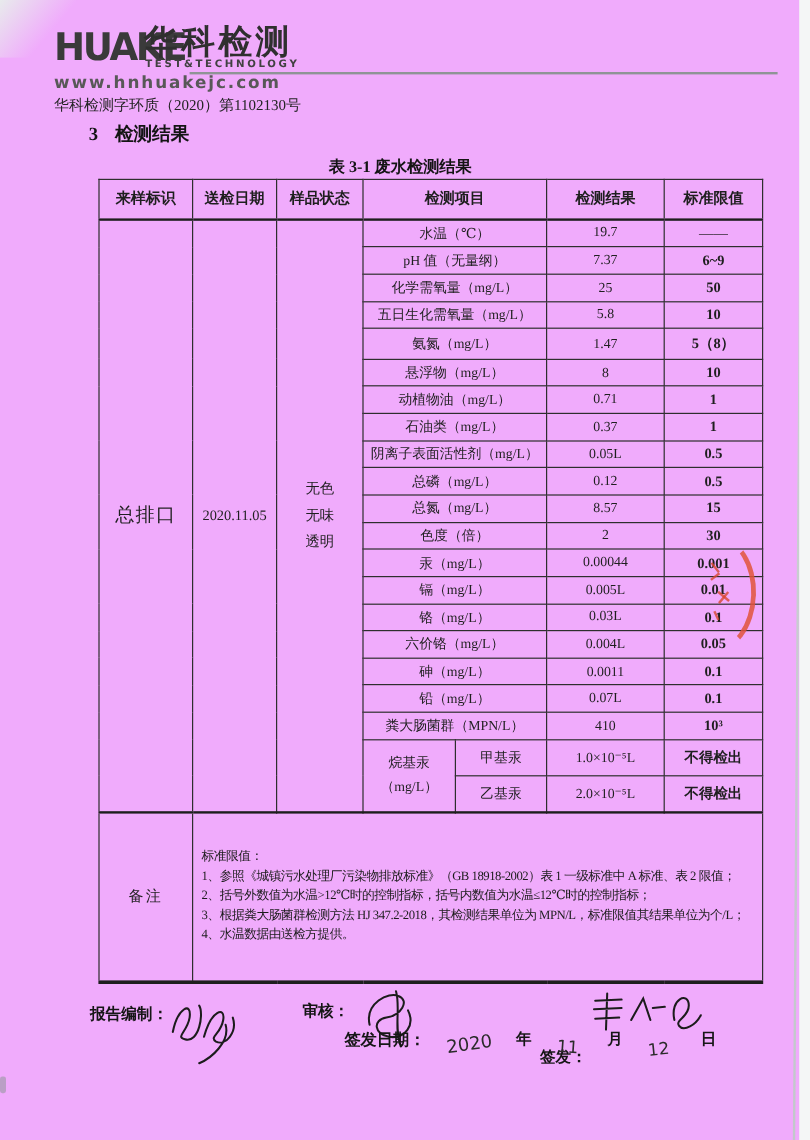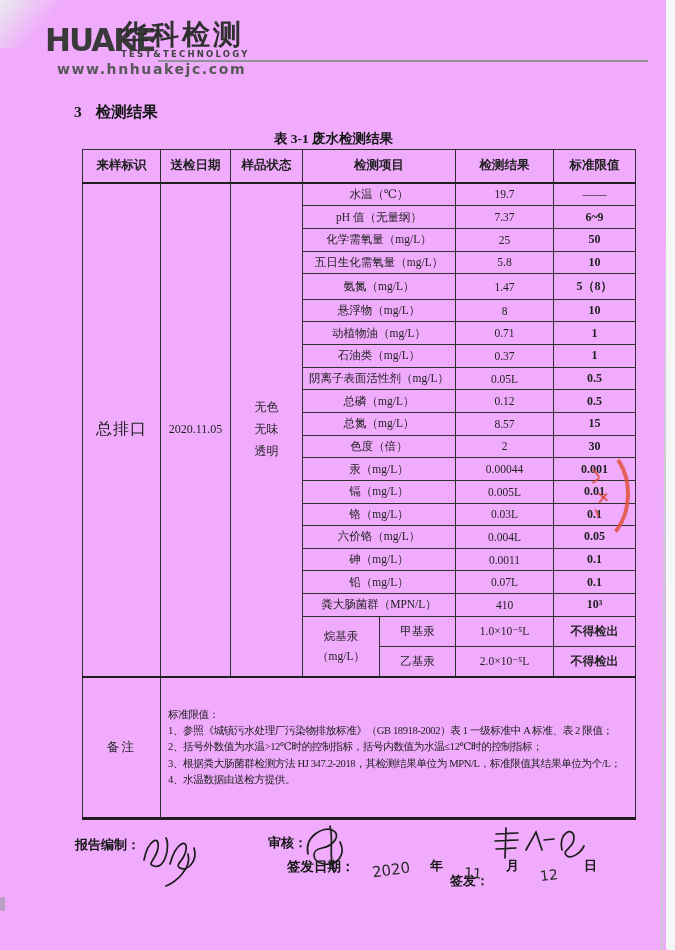--- a/index.html
+++ b/index.html
@@ -18,21 +18,21 @@
     background:#8e9598; opacity:.55; border-radius:2px; }
   
   .logo-en { position:absolute; left:45px; top:22px; font-family:"DejaVu Sans","Liberation Sans",sans-serif;
     font-weight:800; font-size:31px; letter-spacing:-2px; color:#3a3a3a; transform:scaleY(1.02); }
   .logo-cn { position:absolute; left:120px; top:16px; font-size:28px; font-weight:700;
     color:#2f2f2f; letter-spacing:3px; }
   .logo-sub { position:absolute; left:121px; top:49px; font-family:"DejaVu Sans",sans-serif;
     font-weight:700; font-size:8.5px; letter-spacing:2.2px; color:#414141; }
   .header-rule { position:absolute; left:158px; top:60px; width:490px; height:2px; background:#8f9496; }
   .website { position:absolute; left:45px; top:61px; font-family:"DejaVu Sans",sans-serif;
-    font-weight:700; font-size:14px; letter-spacing:1.6px; color:#585858;margin-left:12px; }
+    font-weight:700; font-size:14px; letter-spacing:1.6px; color:#585858; }
   .doc-number { position:absolute; left:45px; top:80px; font-size:12.5px; color:#242424; }
   .section-title { position:absolute; left:74px; top:102px; font-size:15.5px; font-weight:700; color:#141414; }
   .section-title .no { margin-right:14px; }
   .table-title { position:absolute; left:57px; top:130px; width:553px; text-align:center;
     font-size:13.5px; font-weight:700; color:#141414; }
   
   table.report { position:absolute; left:57px; top:149px; width:553px; height:671px;
     border-collapse:collapse; table-layout:fixed;
     border:1.5px solid #1e1e1e; border-bottom-width:3px;margin-left:25px; }
   table.report td { border:1px solid #2e2e2e; text-align:center; vertical-align:middle;
@@ -81,20 +81,21 @@
   <div class="fold-tl"></div>
   <div class="scan-edge"></div>
   <div class="scan-outside"></div>
   <div class="smudge"></div>
 
   <div class="logo-en">HUAKE</div>
   <div class="logo-cn">华科检测</div>
   <div class="logo-sub">TEST&amp;TECHNOLOGY</div>
   <div class="header-rule"></div>
   <div class="website">www.hnhuakejc.com</div>
+  <div class="doc-number">华科检测字环质（2020）第1102130号</div>
   <div class="section-title">
     <span class="no">3</span><span>检测结果</span>
   </div>
   <div class="table-title">表 3-1  废水检测结果</div>
 
   <table class="report">
     <colgroup>
       <col style="width:78px">
         <col style="width:70px">
         <col style="width:72px">
@@ -248,21 +249,21 @@
     <div class="seal-mark m3"></div>
     <div class="seal-mark m4"></div>
     <div class="seal-mark m5"></div>
   </div>
 
   <div class="sig-label" style="left:75px; top:836px;">报告编制：</div>
   <svg class="sig-svg" style="left:136px; top:824px;" width="80" height="64" viewBox="0 0 80 64">
     <path d="M8 36 C12 16 24 10 22 24 C20 36 10 40 18 42 C30 46 34 20 30 14 M34 40 C40 18 52 14 50 26 C48 38 38 40 44 44 C52 48 62 36 58 24 M52 30 C56 44 40 58 30 62"></path>
   </svg>
 
-  <div class="sig-label" style="left:268px; top:834px;">审核：</div>
+  <div class="sig-label" style="left:252px; top:834px;">审核：</div>
   <svg class="sig-svg" style="left:294px; top:820px;" width="62" height="56" viewBox="0 0 62 56">
     <path d="M14 34 C10 16 30 6 38 10 C48 14 40 26 28 28 C16 30 18 42 30 44 C44 46 52 34 46 22 M36 6 C40 20 34 36 40 52"></path>
   </svg>
 
   <div class="sig-label" style="left:450px; top:832px;margin-top:40px;">签发：</div>
   <svg class="sig-svg" style="left:490px; top:822px;" width="100" height="44" viewBox="0 0 100 44">
     <path d="M16 6 L15 36 M6 12 L28 11 M5 19 L28 18 M6 27 L26 26 M36 28 L46 10 L52 28 M54 18 L64 17 M72 28 C68 10 84 4 84 16 C84 26 72 28 76 33 C80 38 90 32 94 24"></path>
   </svg>
 
   <div class="sig-label" style="left:287px; top:858px; font-size:13.5px;">签发日期：</div>

